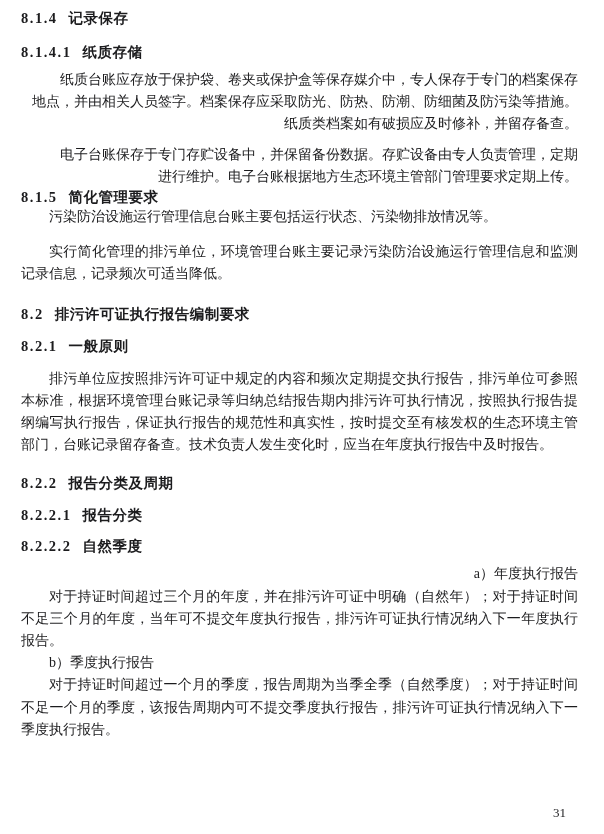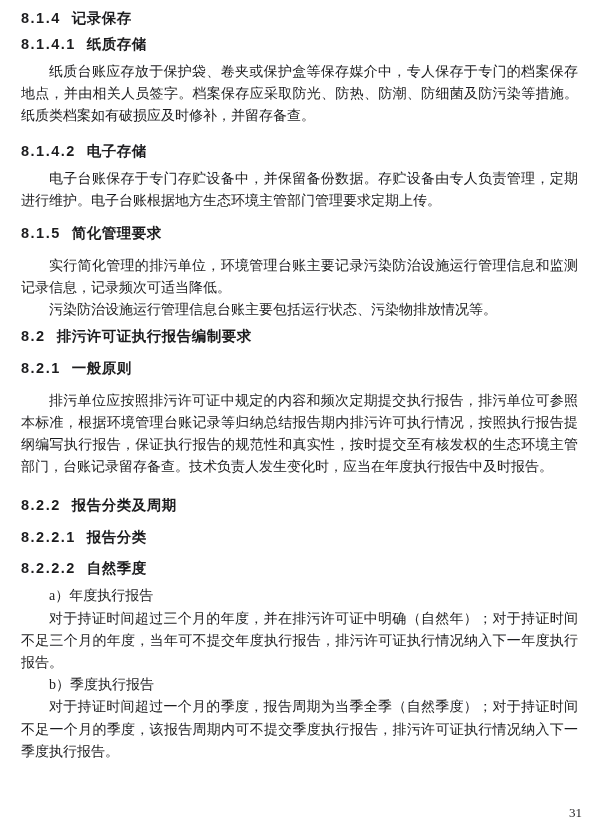--- a/index.html
+++ b/index.html
@@ -11,21 +11,21 @@
     position: relative;
     width: 604px;
     height: 834px;
     background: #ffffff;
     box-sizing: border-box;
     padding: 5px 26px 0 21px;
     overflow: hidden;
     color: #1c1c1e;
   }
   .hd {
-    font-family: Liberation Sans, sans-serif;
+    font-family: Liberation Serif, serif;
     font-weight: bold;
     font-size: 14.5px;
     line-height: 18px;
     margin: 0;
     color: #1c1c1e;
     white-space: nowrap;
   }
   .hd .num {
     letter-spacing: 1.5px;
   }
@@ -45,56 +45,55 @@
   .item {
     font-family: "Liberation Serif", "DejaVu Serif", serif;
     font-size: 14px;
     line-height: 22.2px;
     margin: 0;
     text-indent: 2em;
     color: #1c1c1e;
   }
   .page-number {
     position: absolute;
-    right: 22px;
+    right: 38px;
     top: 805px;
     font-family: "Liberation Serif", "DejaVu Serif", serif;
     font-size: 13px;
     color: #1c1c1e;
   }
   
   .mt4  { margin-top: 4px; }
-  .mt5  { margin-top: 5px; }
-  .mt8  { margin-top: 8px; }
+  .mt5  { margin-top: 19px; }
+  .mt8  { margin-top: 8px; text-align: right; }
   .mt10 { margin-top: 18px; }
-  .mt12 { margin-top: 12px; }
+  .mt12 { }
   .mt13 { margin-top: 13px; }
   .mt14 { margin-top: 14px; }
-  .mt16 { margin-top: 8px; }
+  .mt16 { margin-top: 16px; }
 </style>
 </head>
 <body>
 
 <div class="page">
 
   <h2 class="hd mt4"><span class="num">8.1.4</span><span class="ttl">记录保存</span></h2>
 
   <h2 class="hd mt16"><span class="num">8.1.4.1</span><span class="ttl">纸质存储</span></h2>
 
   <p class="para mt8">纸质台账应存放于保护袋、卷夹或保护盒等保存媒介中，专人保存于专门的档案保存地点，并由相关人员签字。档案保存应采取防光、防热、防潮、防细菌及防污染等措施。纸质类档案如有破损应及时修补，并留存备查。</p>
 
-  <h2 class="hd mt14"><span class="num">8.1.4.2</span><span class="ttl">电子存储</span></h2>
 
   <p class="para mt8">电子台账保存于专门存贮设备中，并保留备份数据。存贮设备由专人负责管理，定期进行维护。电子台账根据地方生态环境主管部门管理要求定期上传。</p>
 
   <h2 class="hd mt12"><span class="num">8.1.5</span><span class="ttl">简化管理要求</span></h2>
 
+  <p class="para">污染防治设施运行管理信息台账主要包括运行状态、污染物排放情况等。</p>
+
   <p class="para mt13">实行简化管理的排污单位，环境管理台账主要记录污染防治设施运行管理信息和监测记录信息，记录频次可适当降低。</p>
-
-  <p class="para">污染防治设施运行管理信息台账主要包括运行状态、污染物排放情况等。</p>
 
   <h2 class="hd mt5"><span class="num">8.2</span><span class="ttl">排污许可证执行报告编制要求</span></h2>
 
   <h2 class="hd mt14"><span class="num">8.2.1</span><span class="ttl">一般原则</span></h2>
 
   <p class="para mt13">排污单位应按照排污许可证中规定的内容和频次定期提交执行报告，排污单位可参照本标准，根据环境管理台账记录等归纳总结报告期内排污许可执行情况，按照执行报告提纲编写执行报告，保证执行报告的规范性和真实性，按时提交至有核发权的生态环境主管部门，台账记录留存备查。技术负责人发生变化时，应当在年度执行报告中及时报告。</p>
 
   <h2 class="hd mt10"><span class="num">8.2.2</span><span class="ttl">报告分类及周期</span></h2>
 
   <h2 class="hd mt14"><span class="num">8.2.2.1</span><span class="ttl">报告分类</span></h2>

